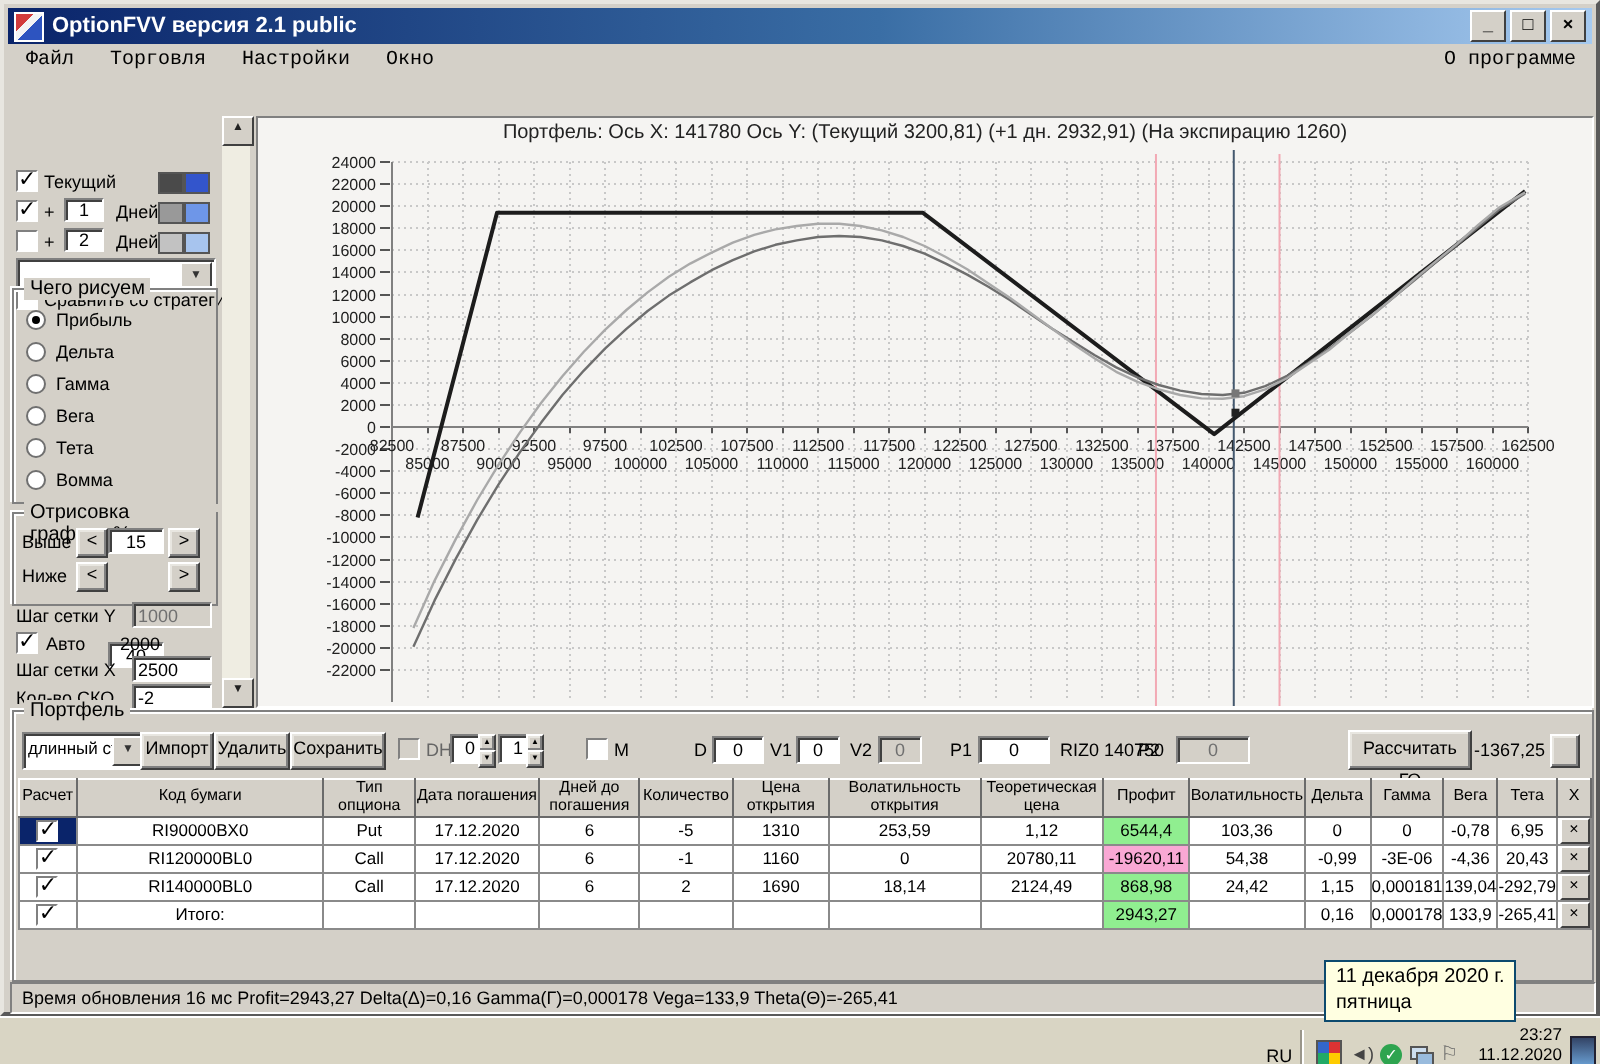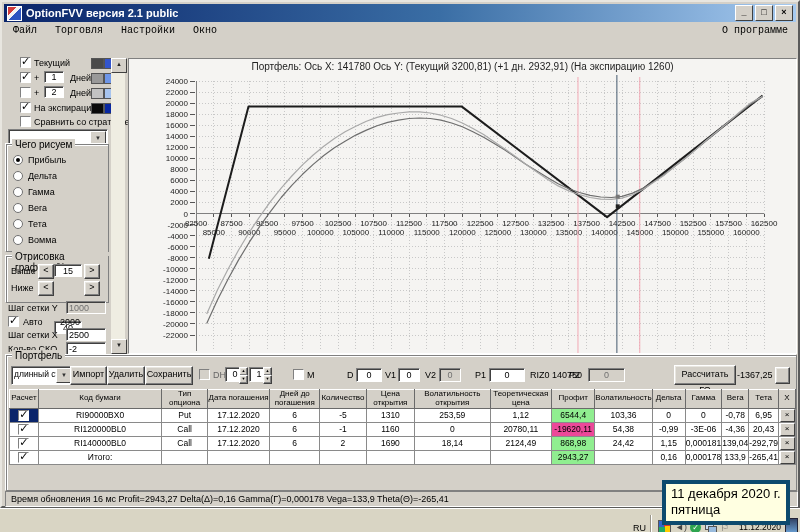--- a/index.html
+++ b/index.html
@@ -24,45 +24,45 @@
   .radio{position:relative;width:10px;height:10px;border:1px solid #707070;border-radius:50%;background:#fff;display:inline-block;box-sizing:border-box;}
   .radio.sel::after{content:"";position:absolute;left:2px;top:2px;width:4px;height:4px;border-radius:50%;background:#000;}
   .btn{background:#d4d0c8;border:1px solid;border-color:#fff #404040 #404040 #fff;box-shadow:inset -1px -1px 0 #808080, inset 1px 1px 0 #e8e6e0;font-size:9px;text-align:center;}
   .inp{background:#fff;border:1px solid;border-color:#808080 #fff #fff #808080;box-shadow:inset 1px 1px 0 #404040;font-size:9px;padding:0 2px;font-family:"Liberation Sans",sans-serif;box-sizing:border-box;}
   .inp.dis{background:#d4d0c8;color:#707070;}
   .lbl{position:absolute;font-size:9px;white-space:nowrap;}
   .groupbox{position:absolute;border:1px solid #808080;box-shadow:1px 1px 0 #fff inset, -1px -1px 0 #fff;}
   .group-title{position:absolute;top:-6px;left:5px;background:#d4d0c8;padding:0 3px;font-size:10px;}
   .dd{position:absolute;background:#fff;border:1px solid;border-color:#808080 #fff #fff #808080;box-shadow:inset 1px 1px 0 #404040;}
   .dd-btn{position:absolute;right:1px;top:1px;bottom:1px;width:14px;background:#d4d0c8;border:1px solid;border-color:#fff #404040 #404040 #fff;font-size:6px;text-align:center;color:#333;display:flex;align-items:center;justify-content:center;}
-  .legend-row{position:absolute;left:16px;width:104px;height:13px;}
+  .legend-row{position:absolute;left:4px;width:104px;height:13px;margin-top:28px;}
   .swatch{position:absolute;top:1px;width:11px;height:9px;border:1px solid #555;}
   
   .v-scroll{position:absolute;left:109px;top:56px;width:14px;height:296px;background:#efede2;}
   .scroll-btn{position:absolute;left:0;width:14px;height:13px;background:#d4d0c8;border:1px solid;border-color:#fff #404040 #404040 #fff;font-size:6px;text-align:center;line-height:11px;color:#222;}
   
   .chart-panel{position:absolute;left:126px;top:56px;width:669px;height:296px;background:#f5f4f2;border:1px solid;border-color:#808080 #fff #fff #808080;box-sizing:border-box;}
   .chart-title{position:absolute;left:0;right:0;top:2px;text-align:center;font-size:10px;color:#222;white-space:nowrap;}
   
   .portfolio-group{position:absolute;left:4px;top:353px;width:789px;height:134px;border:1px solid #808080;box-shadow:1px 1px 0 #fff inset,-1px -1px 0 #fff;}
   .ptable{border-collapse:collapse;table-layout:fixed;font-size:8.5px;}
   .ptable th{background:#d4d0c8;border:1px solid;border-color:#fff #6a6a6a #6a6a6a #fff;font-weight:normal;font-size:8px;line-height:1.1;padding:0;height:17px;overflow:hidden;}
   .ptable td{background:#fff;border:1px solid #8a8a8a;text-align:center;height:12px;padding:0;overflow:hidden;white-space:nowrap;}
   .ptable td.selcell{background:#0a246a;}
   .ptable td.pos{background:#90ee90;}
-  .ptable td.neg{background:#ec4899;}
+  .ptable td.neg{background:#f9a8d4;}
   .xbtn{display:inline-block;width:13px;height:11px;line-height:10px;background:#d4d0c8;border:1px solid;border-color:#fff #404040 #404040 #fff;font-size:8px;}
   
   .statusbar{position:absolute;left:3px;top:489px;width:793px;height:16px;border:1px solid;border-color:#808080 #fff #fff #808080;box-sizing:border-box;font-size:9px;line-height:14px;padding-left:5px;background:#d4d0c8;white-space:nowrap;}
   .taskbar{position:absolute;left:0;top:508px;width:800px;height:24px;background:#d9d5c4;border-top:1px solid #fff;box-sizing:border-box;}
   .tray{position:absolute;right:0;top:0;height:24px;display:flex;align-items:flex-end;}
   .tray-sep{width:1px;height:18px;background:#9a968a;border-right:1px solid #fff;margin:0 4px;}
   .tray-ico{width:11px;height:11px;margin:0 2px;position:relative;}
   .clock{text-align:right;font-size:8.5px;line-height:1.15;margin:0 4px 0 6px;}
-  .tooltip{position:absolute;left:662px;top:480px;background:#ffffe1;border:4px solid #0c4a6e;font-size:13px;padding:2px 5px;line-height:1.25;z-index:60;white-space:nowrap;}
+  .tooltip{position:absolute;left:662px;top:480px;background:#ffffe1;border:1px solid #0c4a6e;font-size:10px;padding:2px 5px;line-height:1.25;z-index:60;white-space:nowrap;}
   svg text{font-family:"Liberation Sans",sans-serif;}
 </style>
 </head>
 <body>
 
 <div class="screen">
   <div class="app-window">
 
     <div class="titlebar">
       <div class="app-icon"></div>

